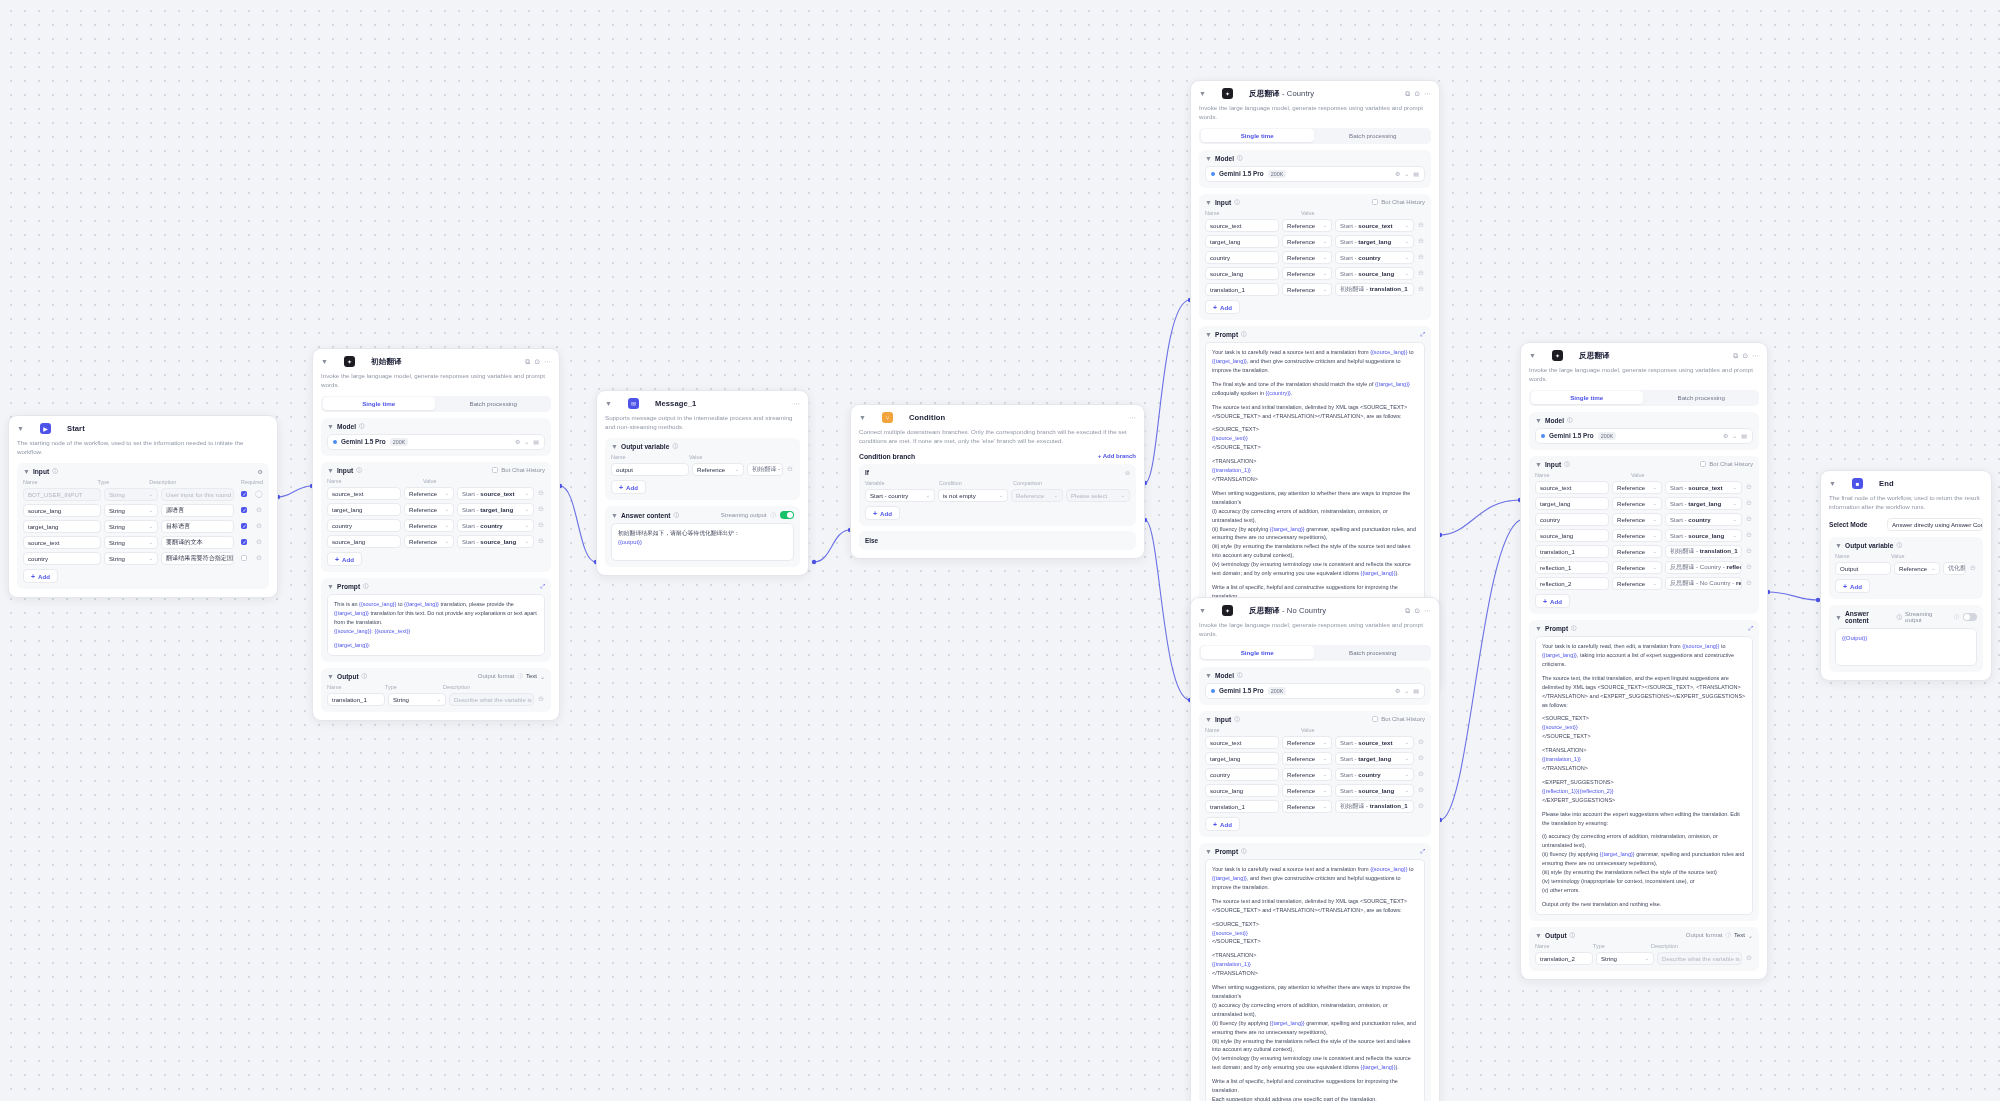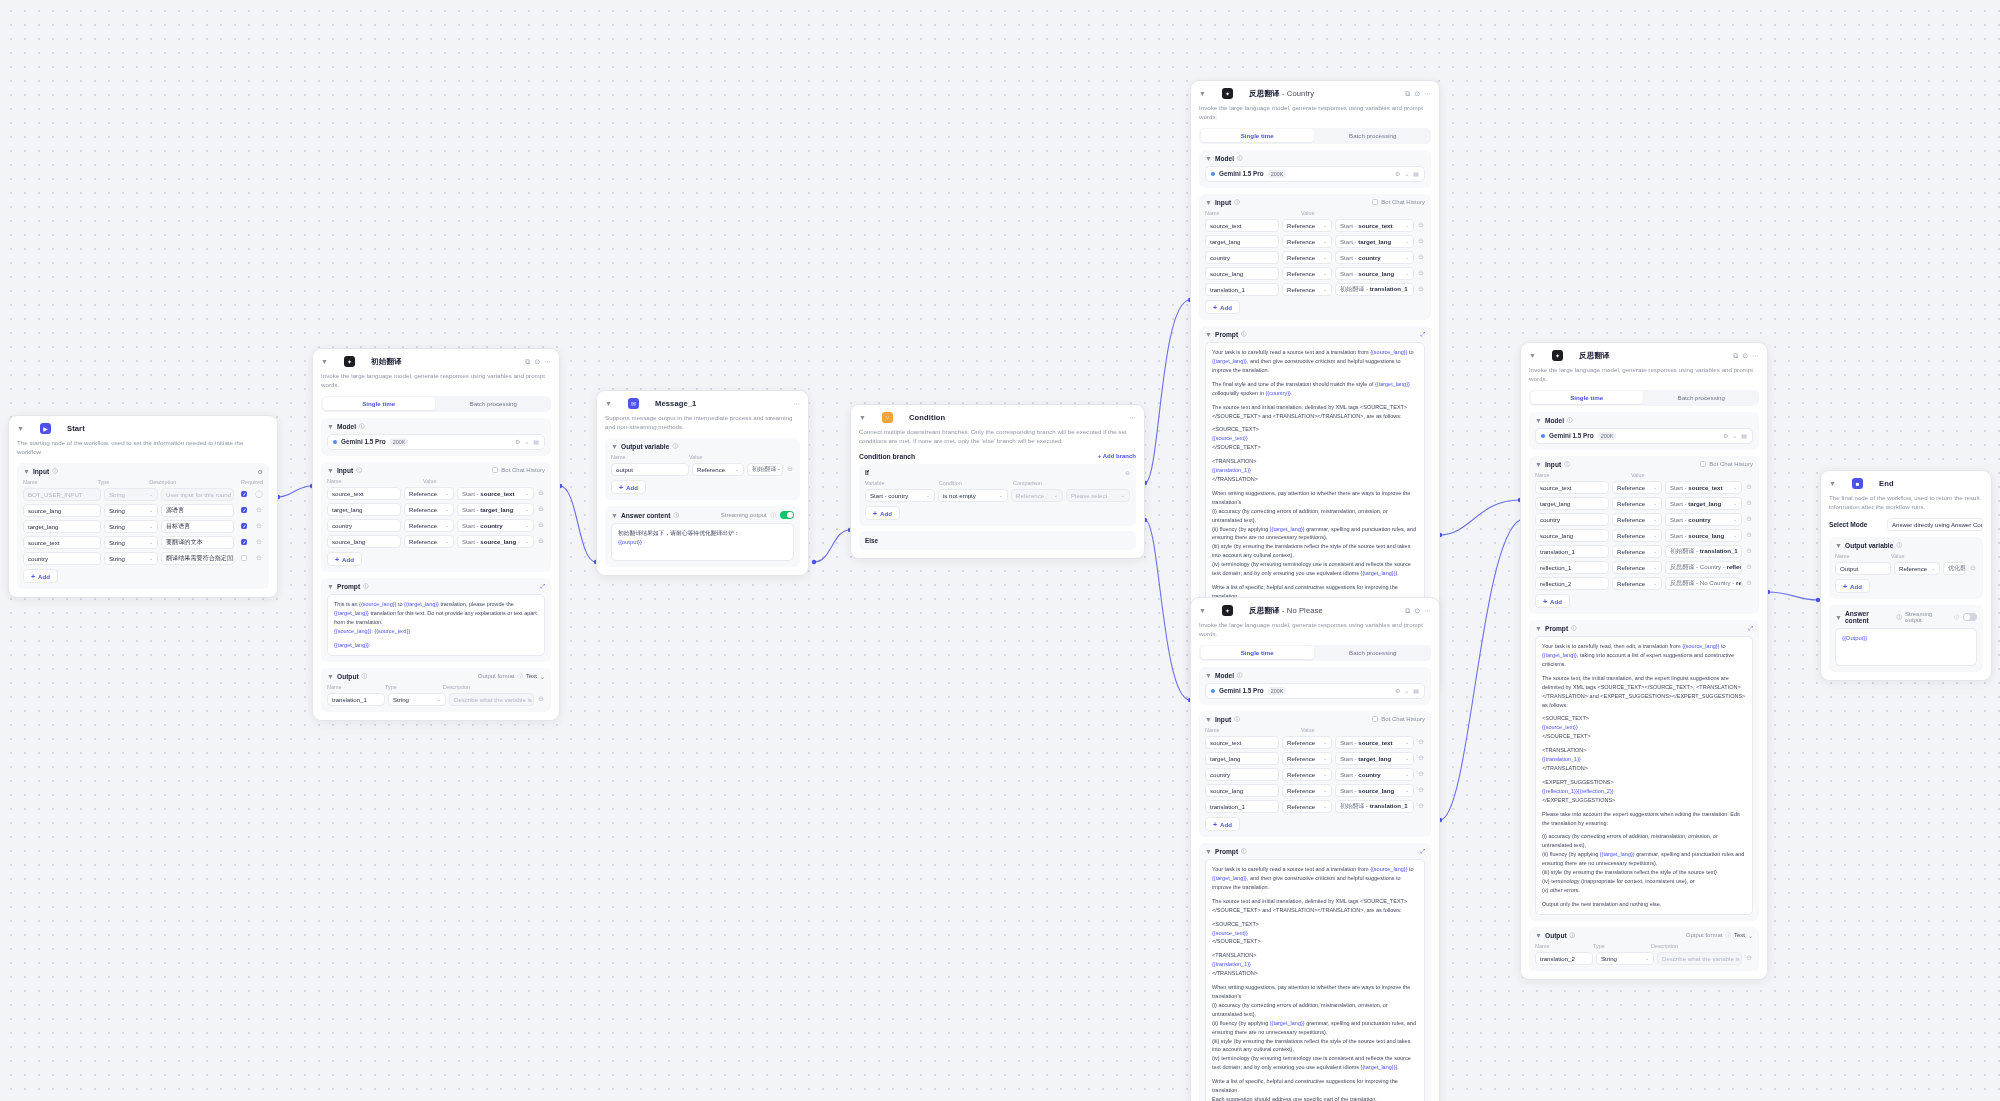--- a/index.html
+++ b/index.html
@@ -637,21 +637,21 @@
         <span class="fld muted" style="flex:1">Describe what the variable is used for</span>
         <span class="delbtn">⊖</span>
       </div>
     </div>
   </div>
 
   <div class="node" style="left:1190px; top:597px; width:250px;">
     <div class="nhead">
       <span class="caret">▼</span>
       <span class="nicon dark">✦</span>
-      <span class="ntitle"><span>反思翻译</span><span class="suffix"> - No Please</span></span>
+      <span class="ntitle"><span>反思翻译</span><span class="suffix"> - No Country</span></span>
       <span class="nactions">
         <span>⧉</span>
         <span>⊙</span>
         <span>⋯</span>
       </span>
     </div>
     <div class="ndesc">Invoke the large language model, generate responses using variables and prompt words.</div>
     <div class="seg">
       <div class="on">Single time</div>
       <div>Batch processing</div>

